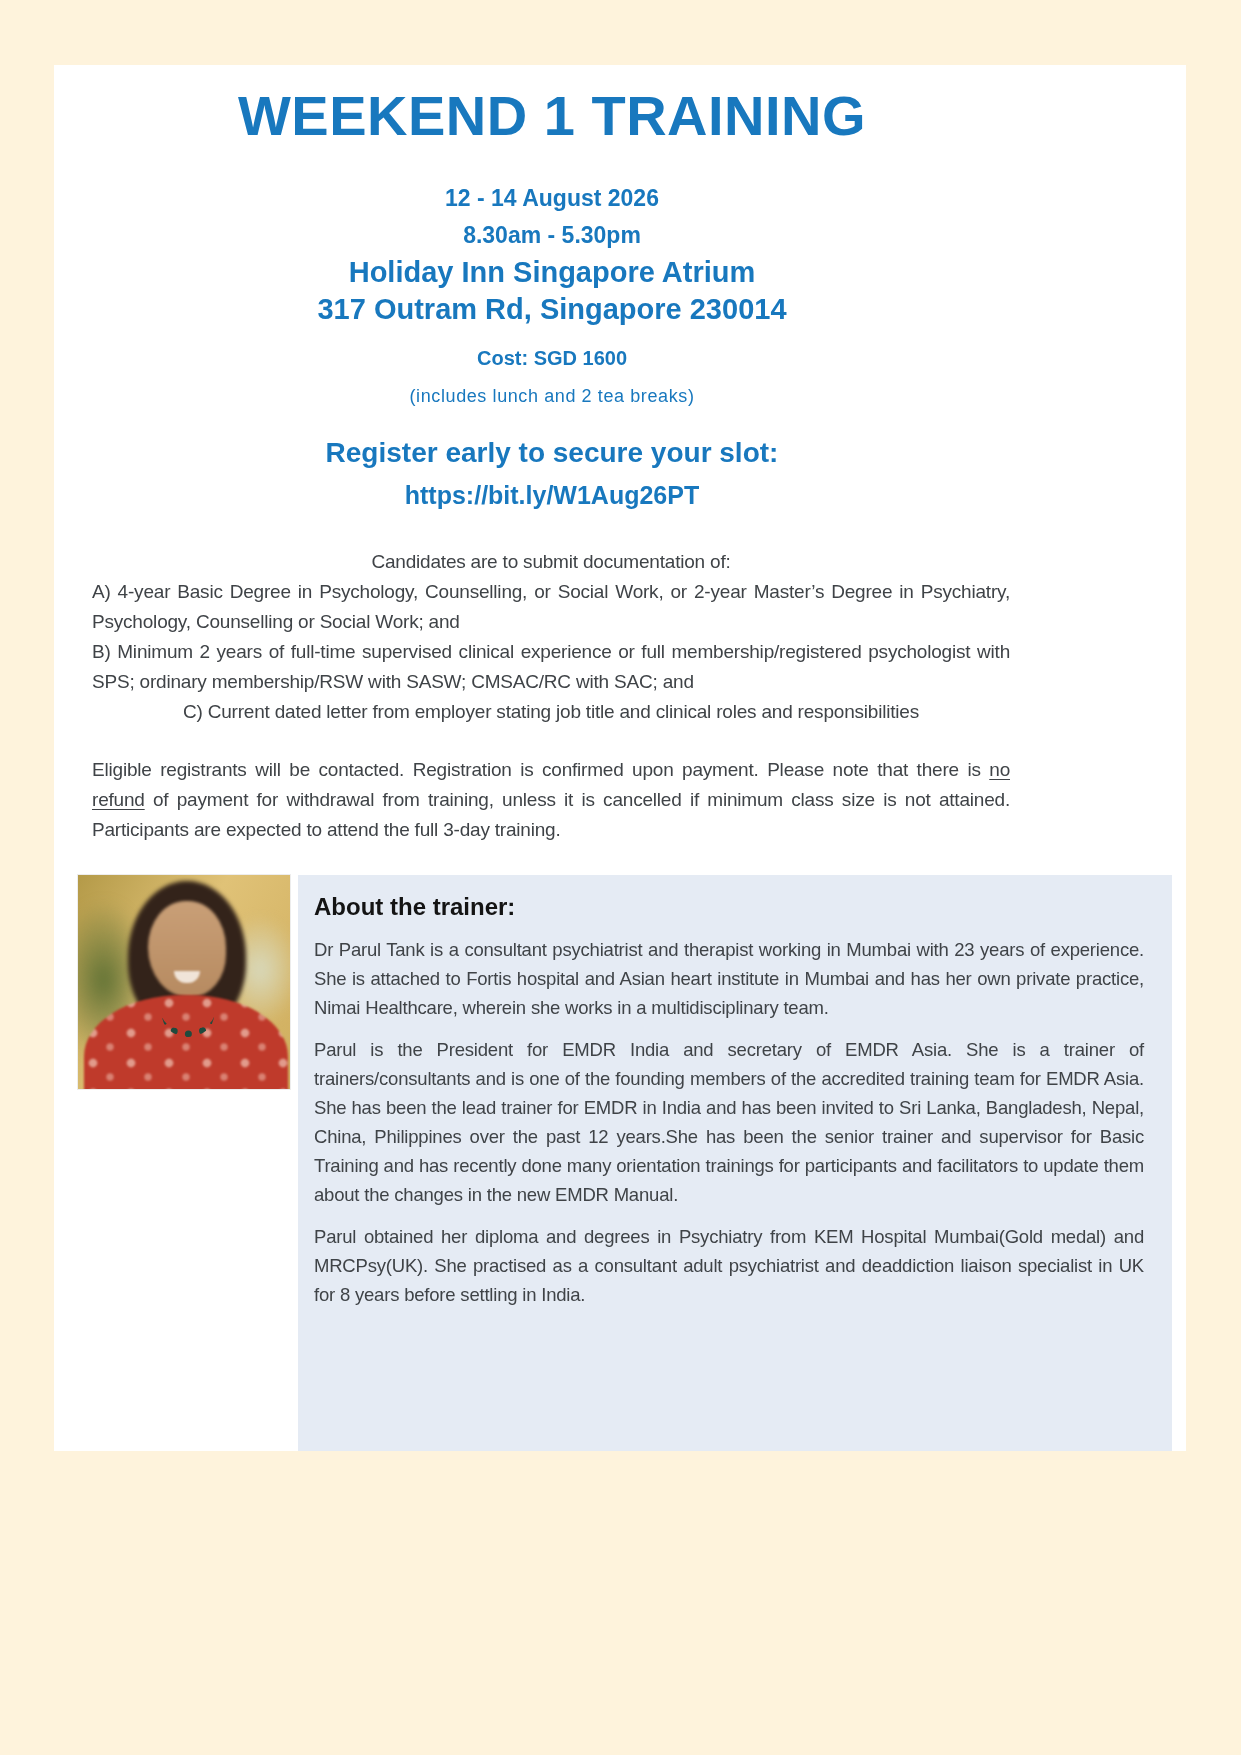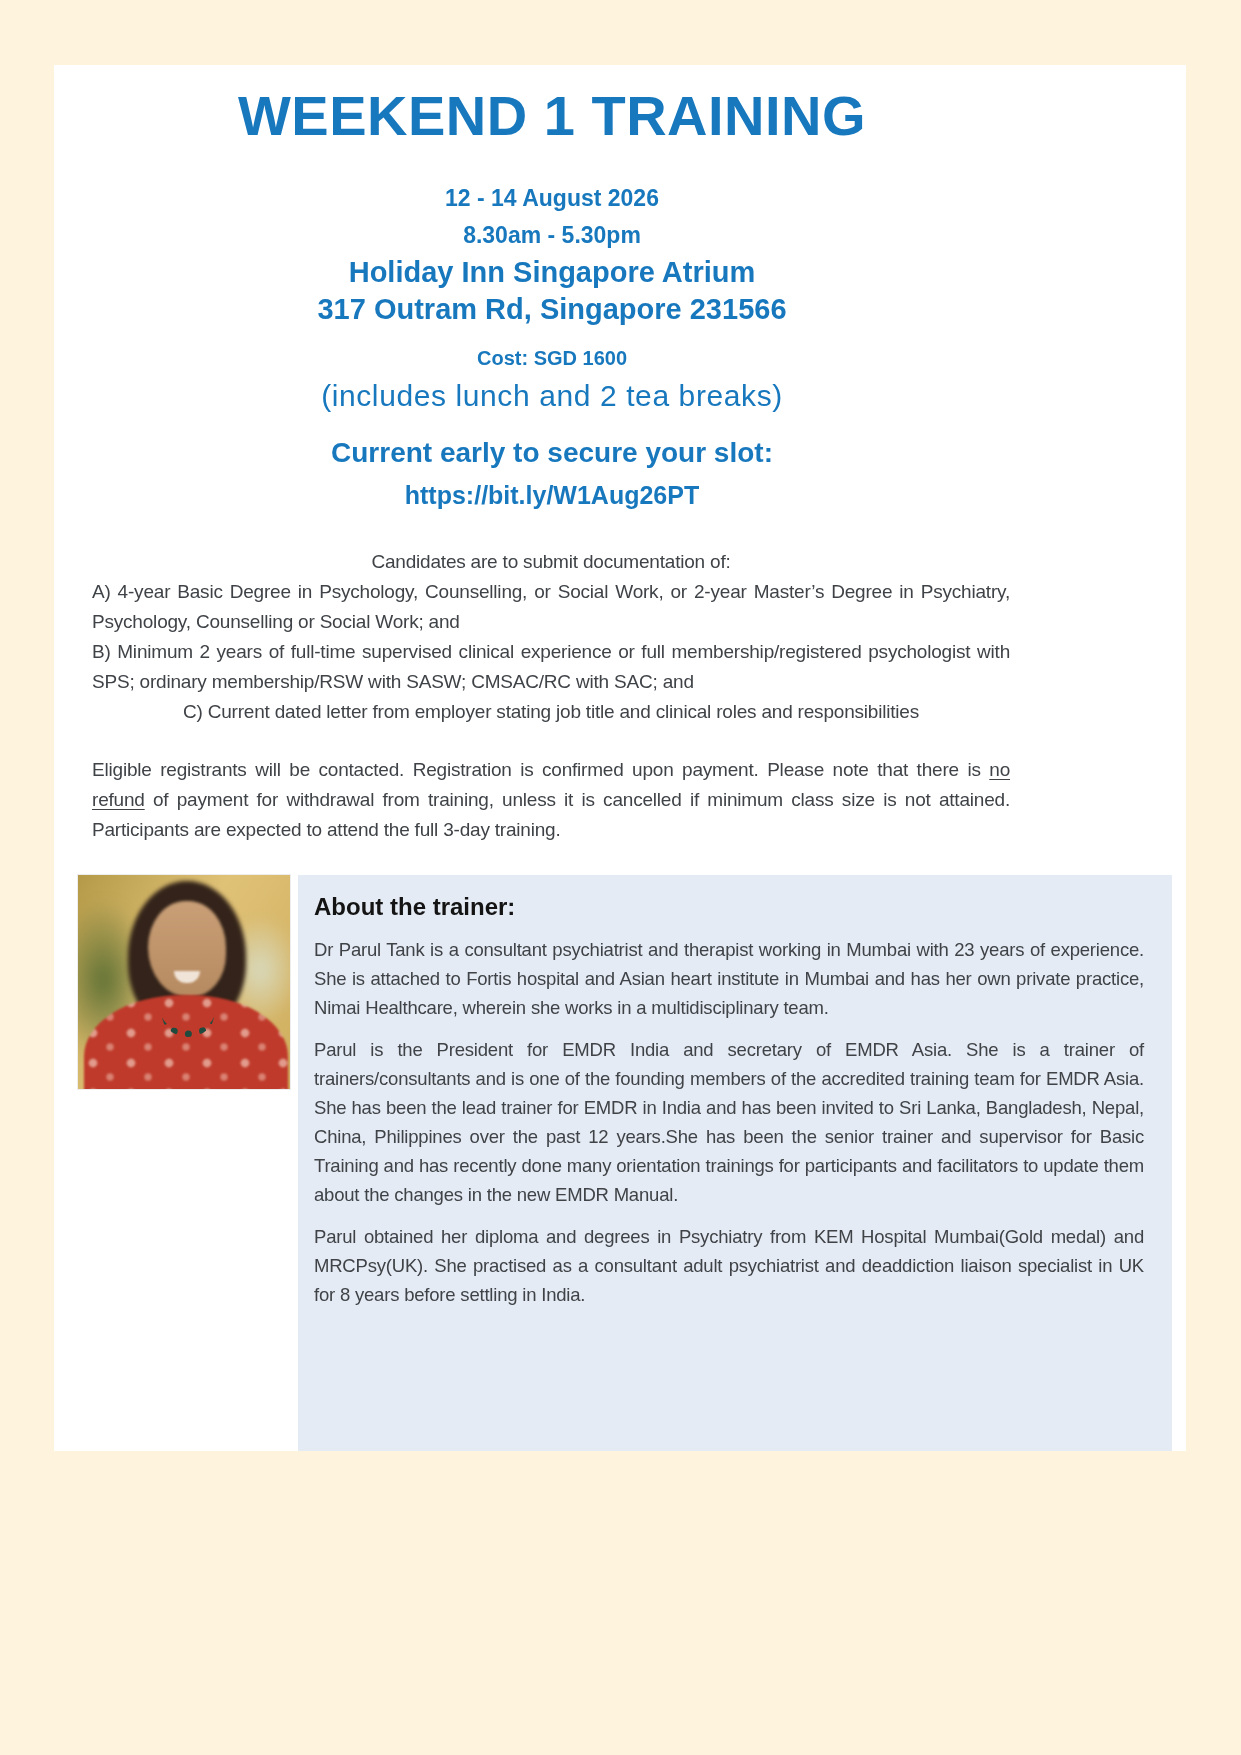--- a/index.html
+++ b/index.html
@@ -16,21 +16,21 @@
   }
 
   
   .header-col { width:920px; margin-left:38px; text-align:center; color:#1878BE; }
   .title { margin-top:22px; font-size:56px; font-weight:bold; letter-spacing:0.5px; line-height:1.05; }
   .date-line, .time-line { font-size:23px; font-weight:bold; line-height:37px; }
   .date-line { margin-top:34px; }
   .venue-block { }
   .venue-name, .venue-address { font-size:29px; font-weight:bold; line-height:37px; }
   .cost-line { margin-top:12px; font-size:20px; font-weight:bold; line-height:36px; }
-  .cost-note { margin-top:5px; font-size:30px; font-weight:normal; letter-spacing:0.6px; line-height:30px; }
+  .cost-note { margin-top:5px; font-size:18px; font-weight:normal; letter-spacing:0.6px; line-height:30px; }
   .register-label { margin-top:25px; font-size:28px; font-weight:bold; line-height:34px; }
   .register-url { margin-top:9px; font-size:25px; font-weight:bold; line-height:32px; color:#1878BE; text-decoration:none; display:inline-block; }
 
   
   .body-col { width:918px; margin:36px 0 0 38px; color:#3F4347; }
   .body-col p { font-size:19px; line-height:30px; letter-spacing:-0.2px; text-align:justify; }
   .body-col p.no-just { text-align:center; }
   .notice { margin-top:28px; }
   .underline { text-decoration:underline; text-underline-offset:3px; }
 
@@ -78,25 +78,25 @@
 <body>
 
 <div class="sheet">
 
   <div class="header-col">
     <div class="title">WEEKEND 1 TRAINING</div>
     <div class="date-line">12 - 14 August 2026</div>
     <div class="time-line">8.30am - 5.30pm</div>
     <div class="venue-block">
       <div class="venue-name">Holiday Inn Singapore Atrium</div>
-      <div class="venue-address">317 Outram Rd, Singapore 231566</div>
+      <div class="venue-address">317 Outram Rd, Singapore 230014</div>
     </div>
     <div class="cost-line">Cost: SGD 1600</div>
     <div class="cost-note">(includes lunch and 2 tea breaks)</div>
-    <div class="register-label">Current early to secure your slot:</div>
+    <div class="register-label">Register early to secure your slot:</div>
     <div><a href="#" class="register-url">https://bit.ly/W1Aug26PT</a></div>
   </div>
 
   <div class="body-col">
     <p class="no-just">Candidates are to submit documentation of:</p>
     <p>A) 4-year Basic Degree in Psychology, Counselling, or Social Work, or 2-year Master’s Degree in Psychiatry, Psychology, Counselling or Social Work; and</p>
     <p>B) Minimum 2 years of full-time supervised clinical experience or full membership/registered psychologist with SPS; ordinary membership/RSW with SASW; CMSAC/RC with SAC; and</p>
     <p class="no-just">C) Current dated letter from employer stating job title and clinical roles and responsibilities</p>
 
     <p class="notice"><span>Eligible registrants will be contacted. Registration is confirmed upon payment. Please note that there is </span><span class="underline">no refund</span><span> of payment for withdrawal from training, unless it is cancelled if minimum class size is not attained. Participants are expected to attend the full 3-day training.</span></p>

